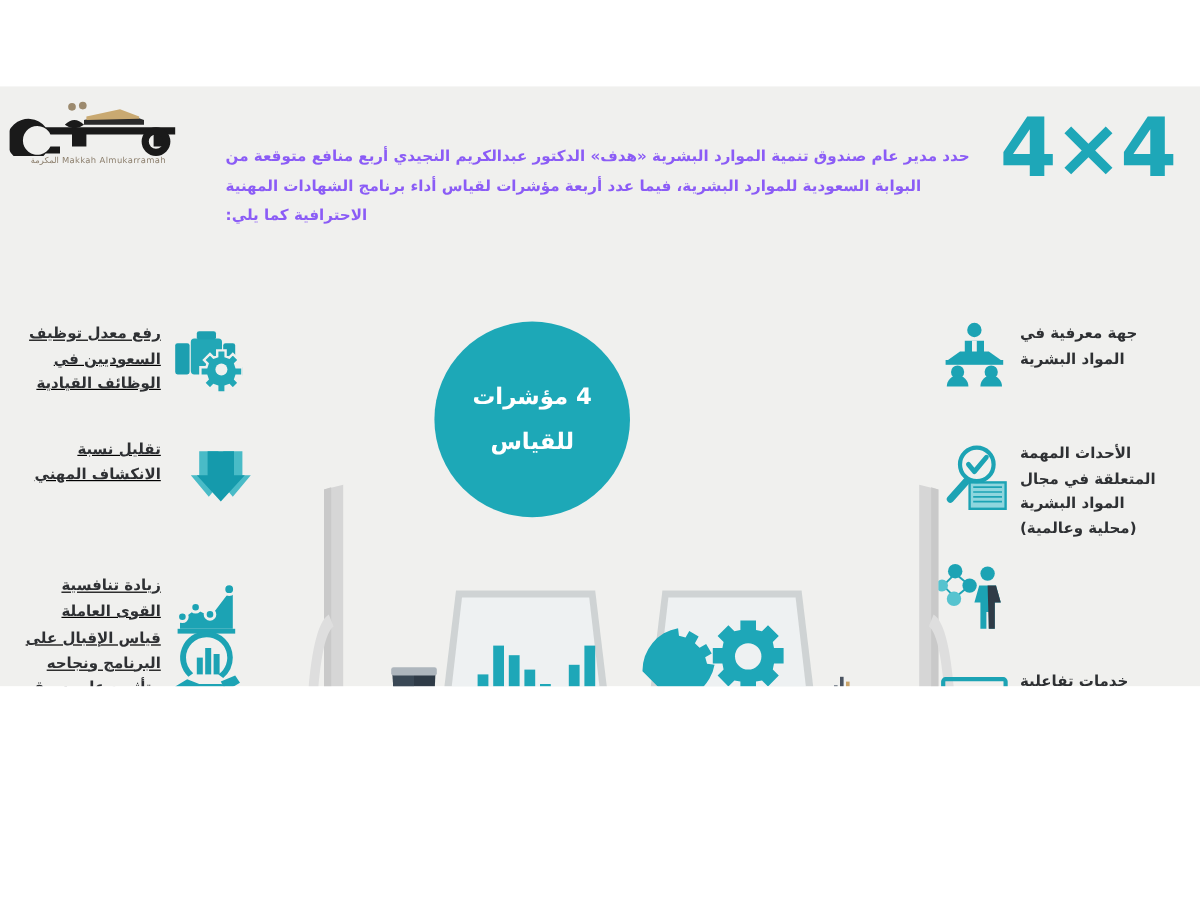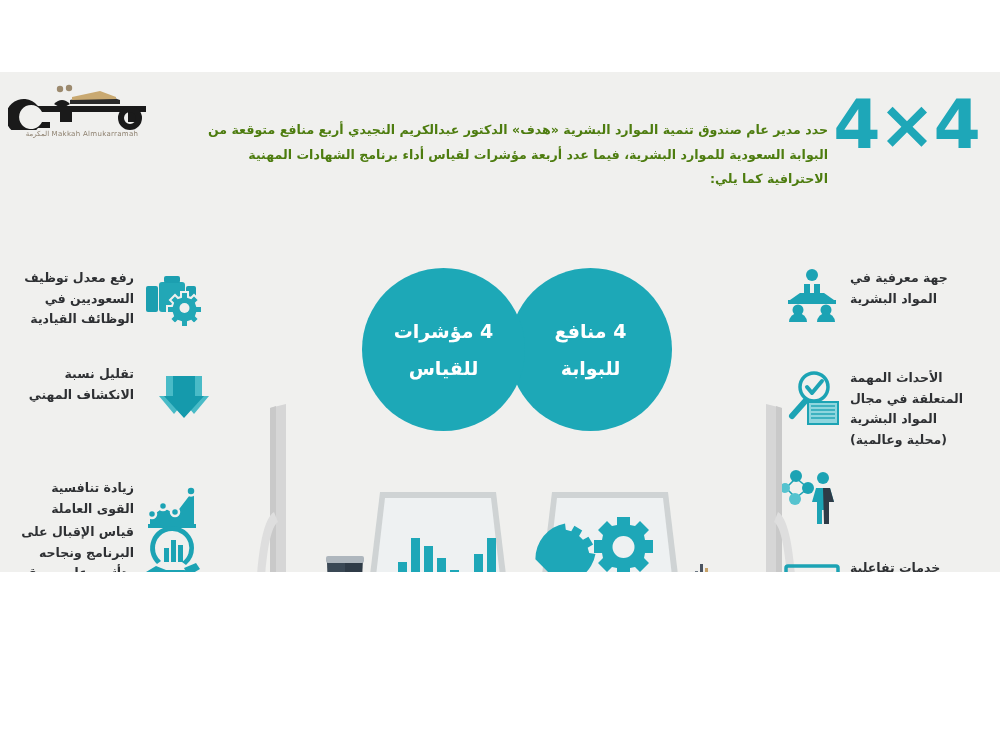--- a/index.html
+++ b/index.html
@@ -21,22 +21,22 @@
     position:absolute;left:8px;top:84px;width:150px;height:64px;
   }
   .logo-mark{position:absolute;left:0;top:0;width:150px;height:46px;}
   .logo-sub{
     position:absolute;left:4px;top:46px;width:140px;
     text-align:center;font-size:7px;color:#8c7f6d;letter-spacing:.3px;
     direction:rtl;white-space:nowrap;
   }
   .headline{
     position:absolute;right:172px;top:118px;width:640px;
-    text-align:right;direction:rtl;
-    font-size:12.6px;line-height:1.95;color:#4d7c0f;font-weight:bold;
+    text-align:left;direction:rtl;
+    font-size:12.6px;line-height:1.95;color:#8b5cf6;font-weight:bold;
     letter-spacing:-.1px;
   }
   .bigtitle{
     position:absolute;right:14px;top:86px;width:160px;
     text-align:center;direction:ltr;
     font-size:68px;line-height:78px;font-weight:bold;color:#1ea7b8;
     letter-spacing:-2px;
   }
 
   
@@ -54,21 +54,21 @@
   .col{position:absolute;top:196px;width:230px;}
   .col.left{left:16px;}
   .col.right{left:782px;}
   .item{position:absolute;display:flex;align-items:flex-start;}
   .item .ico{width:60px;height:60px;flex:0 0 60px;}
   .item .txt{
     direction:rtl;font-size:12.5px;line-height:1.65;color:#2e3033;
     font-weight:bold;width:118px;
   }
   .col.left .item .txt{text-align:right;padding-right:8px;}
-  .col.left .item{flex-direction:row-reverse;}
+  .col.left .item{flex-direction:row-reverse;text-decoration:underline;}
   .col.right .item .txt{text-align:left;padding-left:8px;}
 
   
   .scene{position:absolute;left:0;top:290px;width:1000px;height:282px;}
 
   
   .footer{position:absolute;left:0;top:572px;width:1000px;height:178px;background:#fff;}
 
   svg{display:block;}
 </style>
@@ -147,24 +147,20 @@
         <path d="M6 30 H31 L29 66 H8 Z" fill="#2f3b47"></path>
         <path d="M6 30 H18 V66 H8 Z" fill="#3a4855"></path>
       </svg>
 
     </div>
 
     <div class="circle left">
       <span>4 مؤشرات</span>
       <span>للقياس</span>
     </div>
-    <div class="circle right">
-      <span>4 منافع</span>
-      <span>للبوابة</span>
-    </div>
 
     <div class="col left">
 
       <div class="item" style="top:0px;left:0;">
         <div class="ico">
           <svg width="60" height="60" viewBox="0 0 60 60">
             <rect x="4" y="18" width="12" height="26" rx="2" fill="#1c9fb0"></rect>
             <rect x="17" y="14" width="26" height="30" rx="3" fill="#22a7b6"></rect>
             <rect x="22" y="8" width="16" height="7" rx="2" fill="#1c9fb0"></rect>
             <rect x="44" y="18" width="10" height="26" rx="2" fill="#1c9fb0"></rect>

